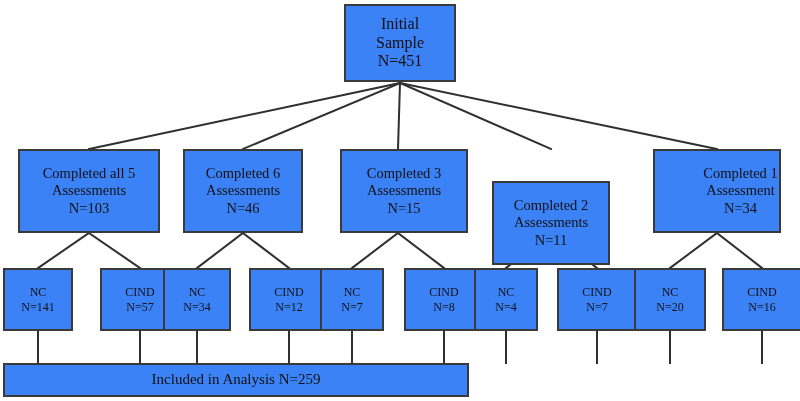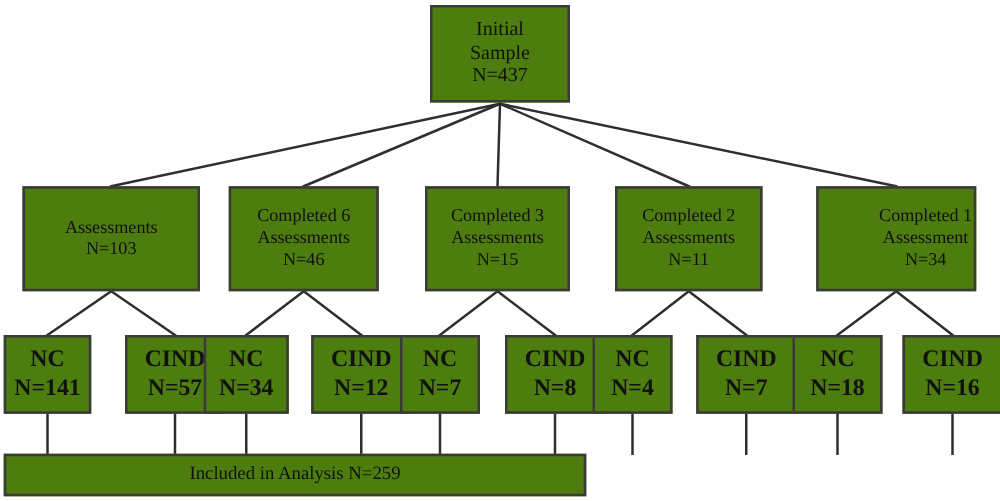--- a/index.html
+++ b/index.html
@@ -13,21 +13,21 @@
     height: 401px;
     background: #ffffff;
     font-family: "Liberation Serif", "DejaVu Serif", serif;
     color: #111111;
     overflow: hidden;
   }
   .node {
     position: absolute;
     box-sizing: border-box;
     border: 2px solid #3a3a3a;
-    background: #4d7c0f;
+    background: #3b82f6;
     display: flex;
     flex-direction: column;
     align-items: center;
     justify-content: center;
     text-align: center;
     line-height: 1.18;
     z-index: 2;
   }
   .node .line {
     display: block;
@@ -41,22 +41,21 @@
     font-size: 16px;
   }
   .lvl2 {
     top: 149px;
     height: 84px;
     font-size: 14.5px;
   }
   .lvl3 {
     top: 268px;
     height: 63px;
-    font-size: 19px;
-    font-weight: bold;
+    font-size: 12px;
   }
   .summary {
     top: 363px;
     height: 34px;
     font-size: 15px;
     flex-direction: row;
   }
   #bar-included { left: 3px;   width: 466px; }
   #bar-excluded { left: 489px; width: 301px; }
 
@@ -111,38 +110,39 @@
     <line x1="444" y1="331" x2="444" y2="363"></line>
     <line x1="506" y1="331" x2="506" y2="363"></line>
     <line x1="597" y1="331" x2="597" y2="363"></line>
     <line x1="670" y1="331" x2="670" y2="363"></line>
     <line x1="762" y1="331" x2="762" y2="363"></line>
   </svg>
 
   <div class="node" id="node-root">
     <span class="line">Initial</span>
     <span class="line">Sample</span>
-    <span class="line">N=437</span>
+    <span class="line">N=451</span>
   </div>
 
   <div class="node lvl2" style="left:18px;width:142px;">
+    <span class="line">Completed all 5</span>
     <span class="line">Assessments</span>
     <span class="line">N=103</span>
   </div>
   <div class="node lvl2" style="left:183px;width:120px;">
     <span class="line">Completed 6</span>
     <span class="line">Assessments</span>
     <span class="line">N=46</span>
   </div>
-  <div class="node lvl2" style="left:340px;width:116px;">
+  <div class="node lvl2" style="left:340px;width:128px;">
     <span class="line">Completed 3</span>
     <span class="line">Assessments</span>
     <span class="line">N=15</span>
   </div>
-  <div class="node lvl2" style="left:492px;width:118px;">
+  <div class="node lvl2" style="left:492px;width:118px;margin-top:32px;">
     <span class="line">Completed 2</span>
     <span class="line">Assessments</span>
     <span class="line">N=11</span>
   </div>
   <div class="node lvl2" style="left:653px;width:128px;padding-left:47px;">
     <span class="line">Completed 1</span>
     <span class="line">Assessment</span>
     <span class="line">N=34</span>
   </div>
 
@@ -177,21 +177,21 @@
     <span class="line">NC</span>
     <span class="line">N=4</span>
   </div>
   <div class="node lvl3" style="left:557px;width:80px;">
     <span class="line">CIND</span>
     <span class="line">N=7</span>
   </div>
 
   <div class="node lvl3" style="left:634px;width:72px;">
     <span class="line">NC</span>
-    <span class="line">N=18</span>
+    <span class="line">N=20</span>
   </div>
   <div class="node lvl3" style="left:722px;width:80px;">
     <span class="line">CIND</span>
     <span class="line">N=16</span>
   </div>
 
   <div class="node summary" id="bar-included">
     <span class="line">Included in Analysis N=259</span>
   </div>
 

